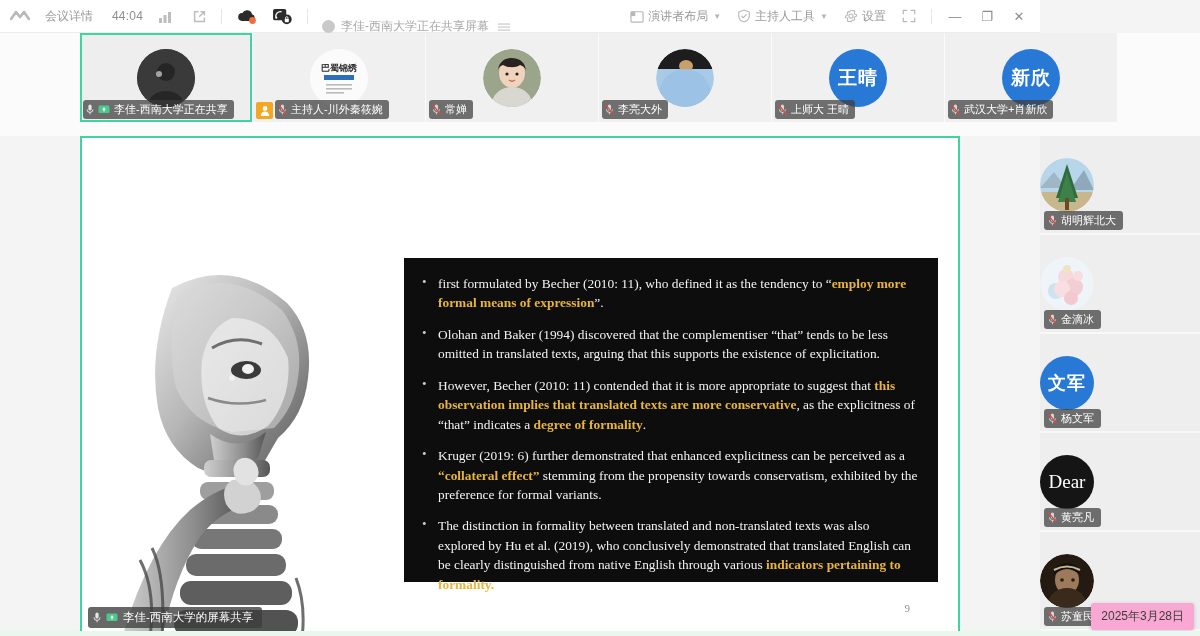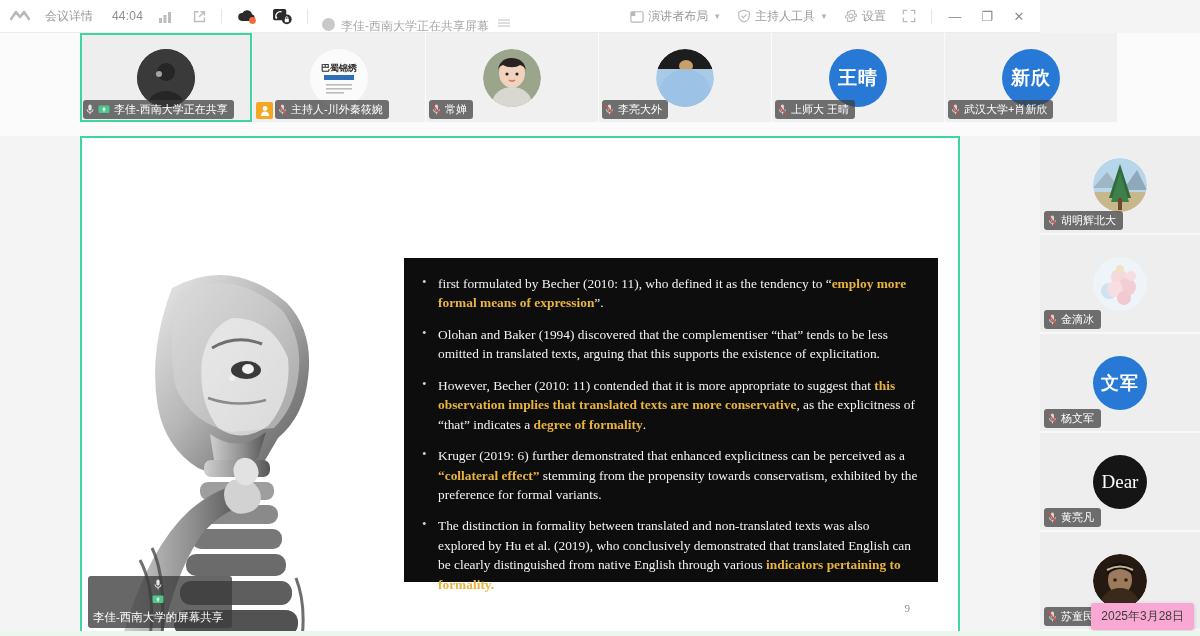--- a/index.html
+++ b/index.html
@@ -17,21 +17,21 @@
     background: #ffffff; display: flex; align-items: center;
     border-bottom: 1px solid #ececec;
   }
   .tb-left { display: flex; align-items: center; padding-left: 10px; gap: 8px; }
   .tb-right { margin-left: auto; display: flex; align-items: center; padding-right: 6px; gap: 2px; }
   .tb-item { display: flex; align-items: center; gap: 4px; padding: 3px 7px; border-radius: 3px; color: #9a9a9a; font-size: 12px; white-space: nowrap; }
   .tb-timer { color: #8e8e8e; font-size: 12px; letter-spacing: .2px; padding: 0 4px; }
   .tb-sep { width: 1px; height: 15px; background: #e6e6e6; margin: 0 6px; }
   .ic { display: inline-block; vertical-align: middle; line-height: 0; }
   .caret { font-size: 8px; color: #b5b5b5; margin-left: 1px; }
-  .sharing-pill { display: flex; align-items: flex-start; gap: 6px; color: #a8a8a8; font-size: 12px; margin-top: 21px; }
+  .sharing-pill { display: flex; align-items: center; gap: 6px; color: #a8a8a8; font-size: 12px; margin-top: 21px; }
   .sharing-dot { width: 13px; height: 13px; border-radius: 50%; background: #c9c9c9; }
   .winbtn { width: 30px; height: 26px; display: flex; align-items: center; justify-content: center; color: #8d8d8d; font-size: 13px; border-radius: 2px; }
 
   
   .thumbstrip {
     position: absolute; top: 33px; left: 0; width: 1200px; height: 103px;
     background: #fbfbfb; display: flex;
   }
   .thumb {
     position: relative; width: 173px; height: 89px;
@@ -50,21 +50,21 @@
     display: flex; align-items: center; gap: 4px; white-space: nowrap; overflow: hidden;
   }
   .namebadge .nm { overflow: hidden; text-overflow: ellipsis; }
   .hostflag { position: absolute; bottom: 3px; left: 3px; width: 17px; height: 17px; background: #f5a623;
               border-radius: 2px; display: flex; align-items: center; justify-content: center; }
   .namebadge.offset { left: 22px; justify-content: center; }
 
   
   .sidebar { position: absolute; top: 136px; right: 0; width: 160px; height: 500px; background: #f6f6f6; }
   .side-cell { position: relative; width: 160px; height: 99px; background: #eeeeee;
-               border-bottom: 2px solid #f8f8f8; display: flex; align-items: center; justify-content: center; }
+               border-bottom: 2px solid #f8f8f8; display: flex; align-items: center; }
   .side-cell .av { width: 54px; height: 54px; font-size: 18px; }
   .side-badge { position: absolute; bottom: 3px; left: 4px; background: rgba(60,60,60,.72); color: #fff;
                 font-size: 11px; padding: 2px 7px 2px 4px; border-radius: 3px; display: flex; align-items: center; gap: 4px; white-space: nowrap; }
 
   
   .stage { position: absolute; top: 136px; left: 80px; width: 880px; height: 500px;
            background: #ffffff; border: 2px solid #3dd6a0; overflow: hidden; }
   .slide { position: absolute; inset: 0; background: #ffffff; }
   .slide-title { position: absolute; left: 68px; top: 52px; font-family: "Liberation Serif","DejaVu Serif",serif;
                  font-size: 40px; font-weight: 700; color: #2b2b2b; letter-spacing: .2px; }
@@ -72,21 +72,21 @@
   .textbox { position: absolute; left: 322px; top: 120px; width: 534px; height: 324px;
              background: #0d0d0d; padding: 16px 20px 10px 14px; }
   ul.bullets { list-style: none; }
   ul.bullets > li { position: relative; padding-left: 20px; margin-bottom: 12px;
                     font-family: "Liberation Serif","DejaVu Serif",serif;
                     font-size: 13.4px; line-height: 1.45; color: #f2f2f2; }
   ul.bullets > li::before { content: "•"; position: absolute; left: 4px; top: -1px; color: #cfcfcf; font-size: 13px; }
   .hl { color: #e8b43c; font-weight: 700; }
   .pagenum { position: absolute; right: 48px; bottom: 20px; font-family: "Liberation Serif",serif; font-size: 11px; color: #8f8f8f; }
   .stage-badge { position: absolute; left: 6px; bottom: 6px; background: rgba(60,60,60,.78); color: #fff;
-                 font-size: 11.5px; padding: 3px 9px 3px 5px; border-radius: 3px; display: flex; align-items: center; gap: 5px; flex-direction: column; }
+                 font-size: 11.5px; padding: 3px 9px 3px 5px; border-radius: 3px; display: flex; align-items: center; gap: 5px; }
 
   
   .date-tip { position: absolute; right: 6px; bottom: 6px; background: #f9a8d4; color: #3c3c3c;
               font-size: 12px; padding: 5px 10px; border-radius: 3px; box-shadow: 0 1px 4px rgba(0,0,0,.18); white-space: nowrap; text-align: right; }
   .bottom-strip { position: absolute; left: 0; bottom: 0; width: 1200px; height: 5px; background: #eaf7ef; }
   svg { display: block; }
 </style>
 </head>
 <body>
 

